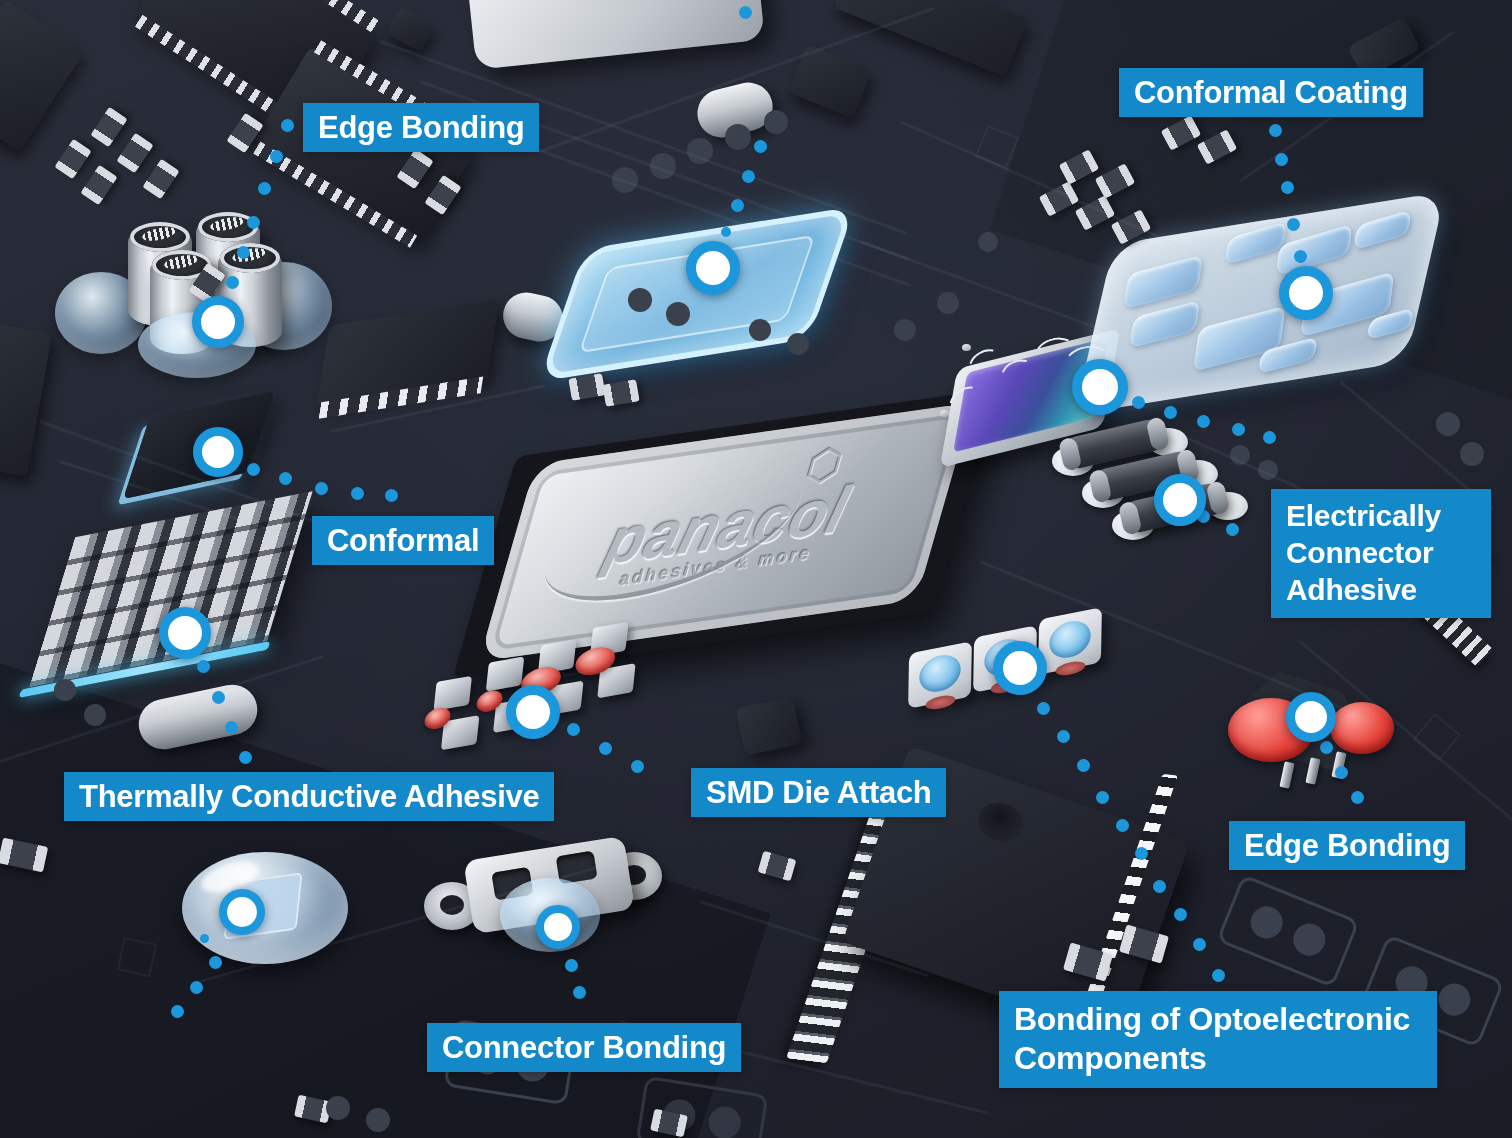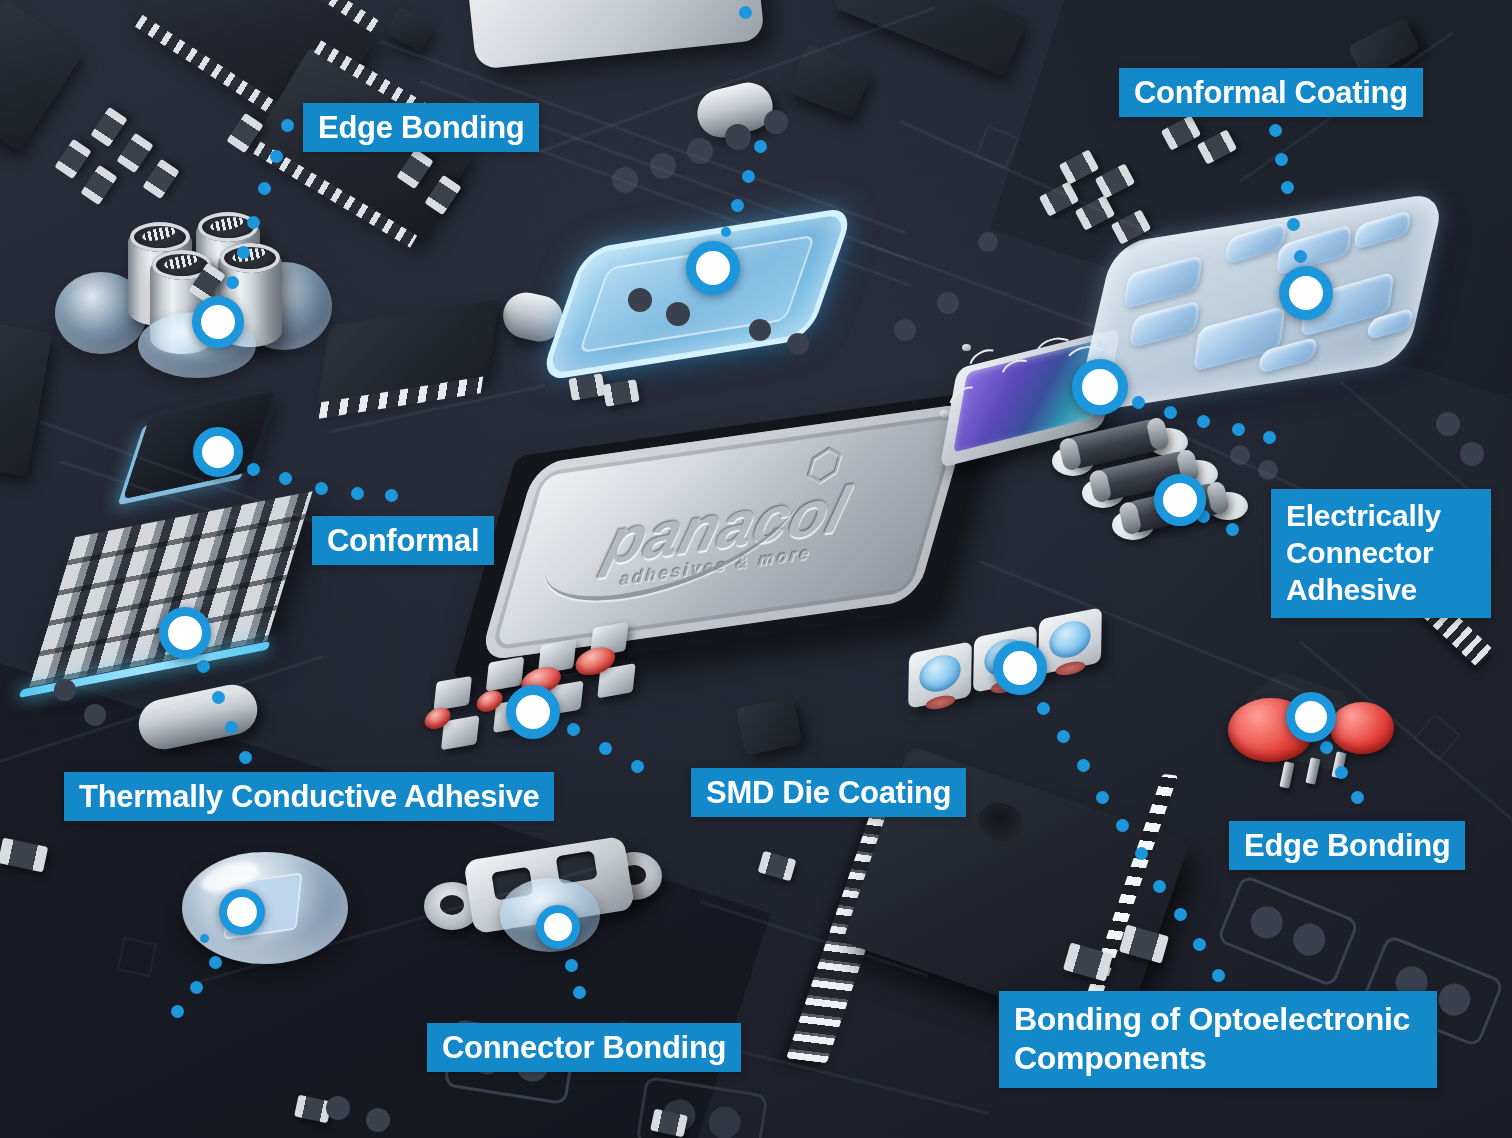--- a/index.html
+++ b/index.html
@@ -327,21 +327,21 @@
   <div class="a smd" style="left:296px;top:1098px;transform:rotate(12deg);"></div>
   <div class="a smd" style="left:652px;top:1112px;transform:rotate(12deg);"></div>
   <div class="a smd" style="left:0px;top:842px;transform:rotate(12deg);width:46px;height:26px;"></div>
   <div class="a smd" style="left:1452px;top:548px;transform:rotate(-30deg);"></div>
 
   <div class="a label" style="left:303px;top:103px;">Edge Bonding</div>
   <div class="a label" style="left:1119px;top:68px;">Conformal Coating</div>
   <div class="a label" style="left:312px;top:516px;">Conformal</div>
   <div class="a label label-multi" style="left:1271px;top:489px;width:190px;font-size:30px;">Electrically Connector Adhesive</div>
   <div class="a label" style="left:24px;top:772px;margin-left:40px;">Thermally Conductive Adhesive</div>
-  <div class="a label" style="left:691px;top:768px;">SMD Die Coating</div>
+  <div class="a label" style="left:691px;top:768px;">SMD Die Attach</div>
   <div class="a label" style="left:1229px;top:821px;">Edge Bonding</div>
   <div class="a label label-multi" style="left:999px;top:991px;width:408px;font-size:32px;">Bonding of Optoelectronic Components</div>
   <div class="a label" style="left:427px;top:1023px;">Connector Bonding</div>
 
 <div class="a dot" style="left:280.5px;top:118.5px;width:13px;height:13px;"></div>
     <div class="a dot" style="left:269.5px;top:149.5px;width:13px;height:13px;"></div>
     <div class="a dot" style="left:257.5px;top:181.5px;width:13px;height:13px;"></div>
     <div class="a dot" style="left:246.5px;top:215.5px;width:13px;height:13px;"></div>
     <div class="a dot" style="left:236.5px;top:245.5px;width:13px;height:13px;"></div>
     <div class="a dot" style="left:225.5px;top:275.5px;width:13px;height:13px;"></div>

